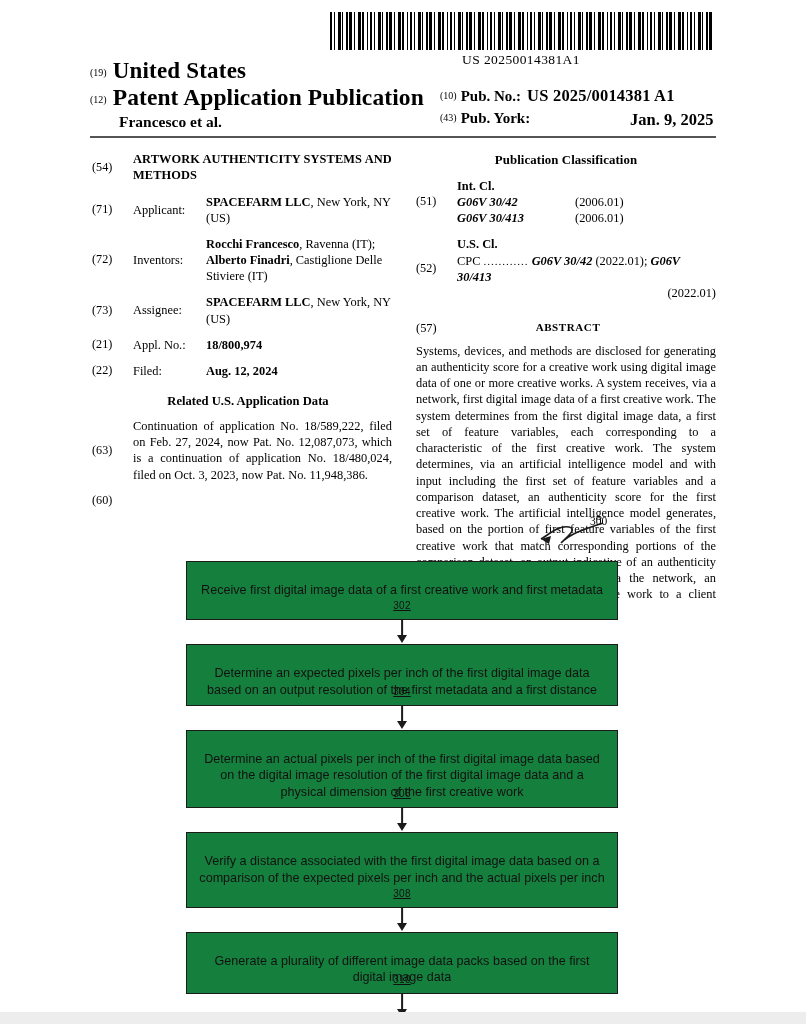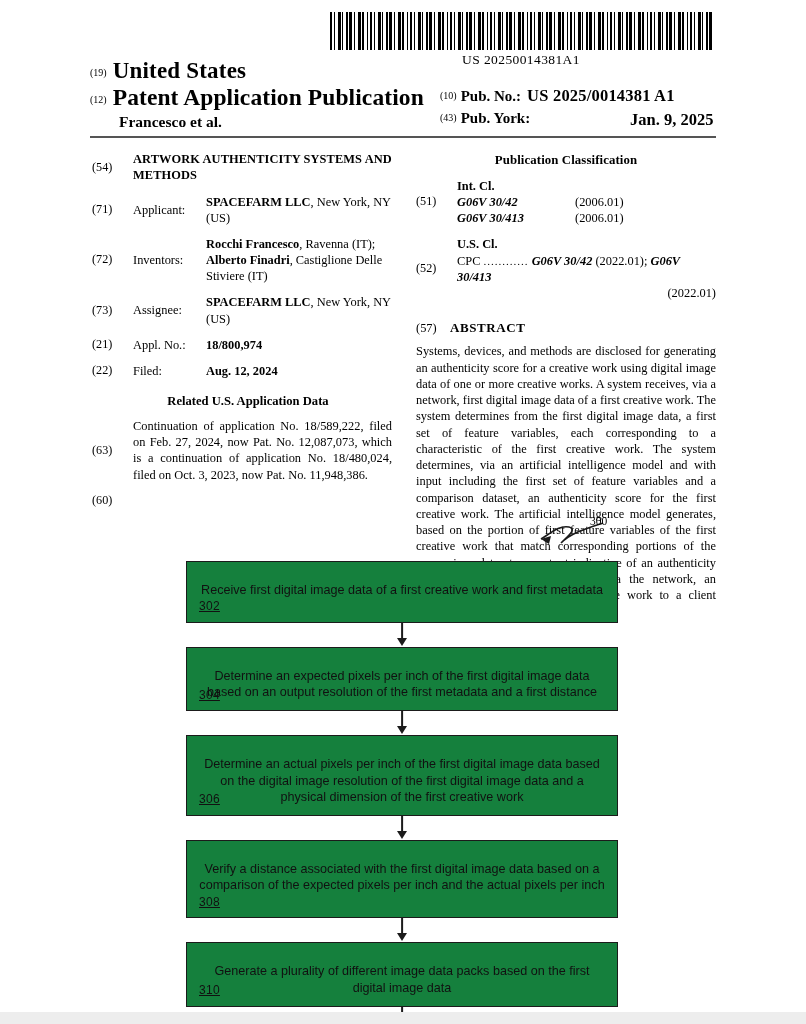--- a/index.html
+++ b/index.html
@@ -187,23 +187,23 @@
   .cpc-second { text-align: right; margin-top: 0px; }
 
   #abstract-hd {
     display: flex;
     margin-top: 18px;
     margin-bottom: 7px;
   }
   #abstract-hd .num { width: 34px; flex: 0 0 34px; }
   #abstract-hd .t {
     flex: 1 1 auto;
-    text-align: left;
-    font-weight: bold;
-    font-size: 13px;
+    text-align: center;
+    font-weight: bold;
+    font-size: 11px;
     letter-spacing: 0.6px;
     padding-right: 30px;
   }
   #abstract-text {
     text-align: justify;
     font-size: 12.4px;
     line-height: 1.31;
     hyphens: none;
   }
 
@@ -240,22 +240,22 @@
     padding: 20px 12px 7px 12px;
     font-family: "Liberation Sans", sans-serif;
     font-size: 12.6px;
     line-height: 1.30;
     text-align: center;
     color: #111;
   }
   .fbox .ftext { display: block; }
   .fbox .fref {
     display: block;
-    text-align: left;
-    font-size: 12px;
+    text-align: center;
+    font-size: 10px;
     text-decoration: underline;
     margin-top: 1px;
     letter-spacing: 0.3px;
   }
   .fbox.tight .fref { margin-top: -13px; }
   .connector {
     position: relative;
     height: 24px;
     width: 100%;
   }

